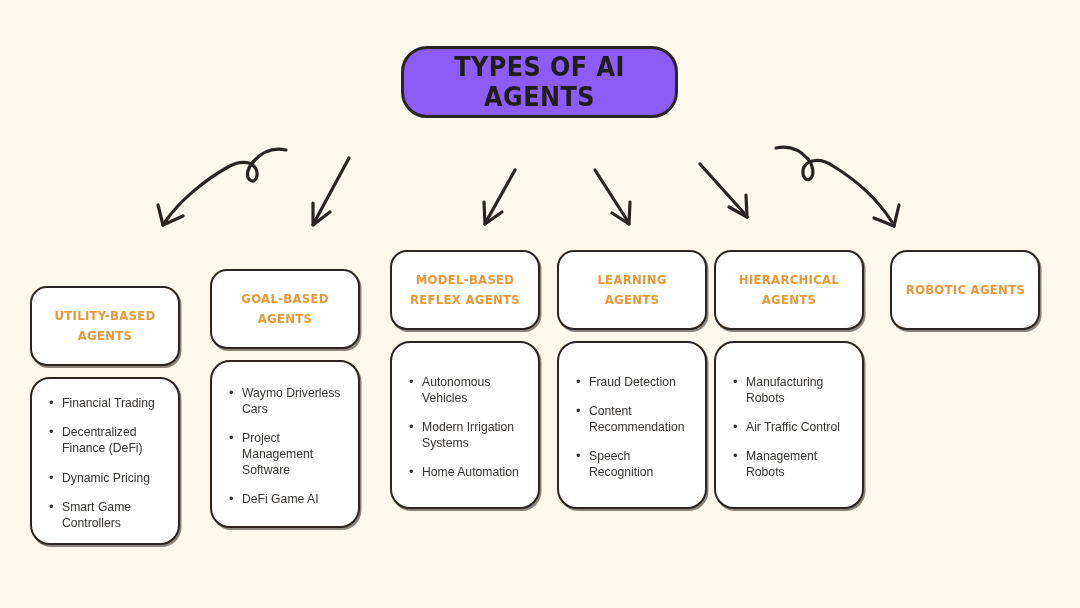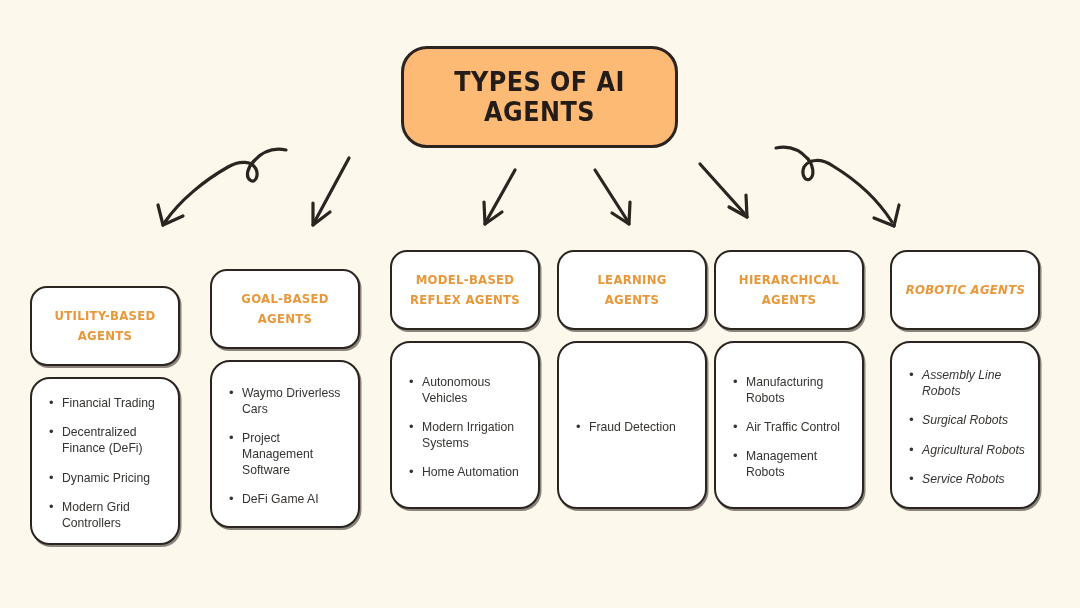--- a/index.html
+++ b/index.html
@@ -18,22 +18,22 @@
     position: relative;
     width: 1080px;
     height: 608px;
   }
   
   #title-box {
     position: absolute;
     left: 401px;
     top: 46px;
     width: 277px;
-    height: 102px;
-    background: #fdba74;
+    height: 72px;
+    background: #8b5cf6;
     border: 3px solid #2B2420;
     border-radius: 26px;
     box-sizing: border-box;
     display: flex;
     align-items: center;
     justify-content: flex-end;
   }
   #title-text {
     font-family: "DejaVu Sans", sans-serif;
     font-weight: bold;
@@ -173,21 +173,21 @@
 
   <div class="column" style="left:30px; width:150px;margin-top:36px;">
     <div class="cat-box">
       <div class="cat-label">UTILITY-BASED AGENTS</div>
     </div>
     <div class="list-box">
       <ul>
         <li>Financial Trading</li>
         <li>Decentralized Finance (DeFi)</li>
         <li>Dynamic Pricing</li>
-        <li>Modern Grid Controllers</li>
+        <li>Smart Game Controllers</li>
       </ul>
     </div>
   </div>
 
   <div class="column" style="left:210px; width:150px;margin-top:19px;">
     <div class="cat-box">
       <div class="cat-label">GOAL-BASED AGENTS</div>
     </div>
     <div class="list-box">
       <ul>
@@ -211,44 +211,38 @@
     </div>
   </div>
 
   <div class="column" style="left:557px; width:150px;">
     <div class="cat-box">
       <div class="cat-label">LEARNING AGENTS</div>
     </div>
     <div class="list-box">
       <ul>
         <li>Fraud Detection</li>
+        <li>Content Recommendation</li>
+        <li>Speech Recognition</li>
       </ul>
     </div>
   </div>
 
   <div class="column" style="left:714px; width:150px;">
     <div class="cat-box">
       <div class="cat-label">HIERARCHICAL AGENTS</div>
     </div>
     <div class="list-box">
       <ul>
         <li>Manufacturing Robots</li>
         <li>Air Traffic Control</li>
         <li>Management Robots</li>
       </ul>
     </div>
   </div>
 
-  <div class="column" style="left:890px; width:150px;font-style:italic;">
+  <div class="column" style="left:890px; width:150px;">
     <div class="cat-box">
       <div class="cat-label">ROBOTIC AGENTS</div>
     </div>
-    <div class="list-box">
-      <ul>
-        <li>Assembly Line Robots</li>
-        <li>Surgical Robots</li>
-        <li>Agricultural Robots</li>
-        <li>Service Robots</li>
-      </ul>
-    </div>
   </div>
 
 </div>
 
 </body></html>

